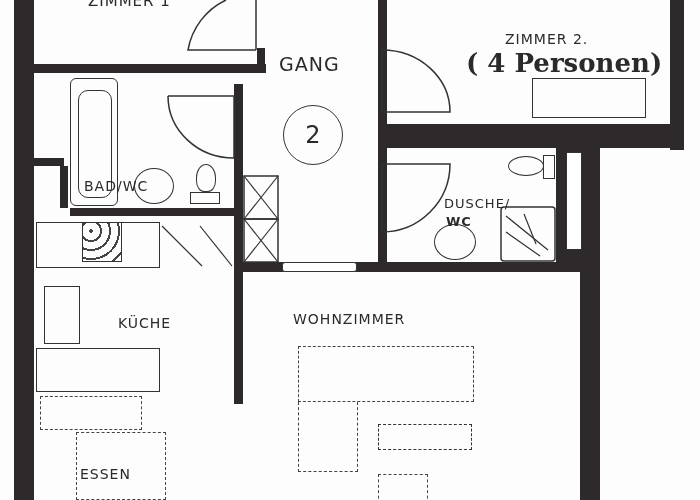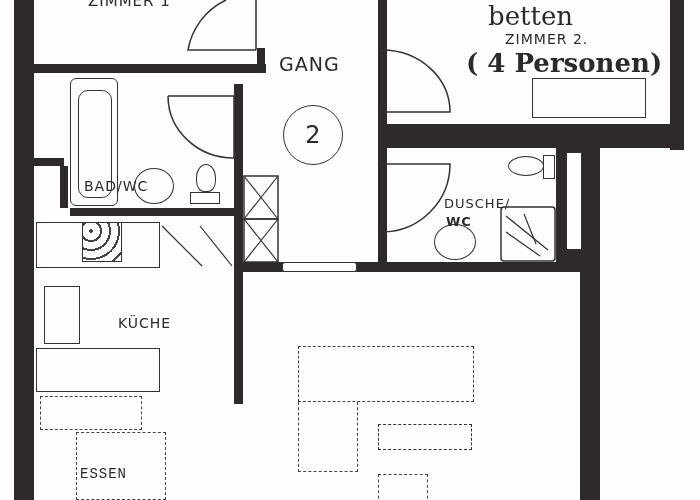--- a/index.html
+++ b/index.html
@@ -95,20 +95,20 @@
   <div class="thin" style="left:378px;top:424px;width:94px;height:26px;border-width:1.5px;border-style:dashed;"></div>
   <div class="dash" style="left:378px;top:474px;width:50px;height:30px;border-bottom:none;"></div>
 
   <div style="position:absolute;left:283px;top:105px;width:60px;height:60px;border:1.5px solid #333;border-radius:50%;display:flex;align-items:center;justify-content:center;box-sizing:border-box;">
     <span style="font-size:24px;color:#2a2a2a;">2</span>
   </div>
 
   <div class="label" style="left:88px;top:-8px;font-size:15px;">ZIMMER 1</div>
   <div class="label" style="left:279px;top:53px;font-size:19px;">GANG</div>
   <div class="label" style="left:84px;top:130px;font-size:14px;margin-top:48px;">BAD/WC</div>
-  <div class="label hand" style="left:488px;top:1px;font-size:26px;">betten</div>
   <div class="label" style="left:505px;top:31px;font-size:14px;">ZIMMER 2.</div>
   <div class="label hand" style="left:466px;top:48px;font-size:26px;font-weight:bold;">( 4 Personen)</div>
   <div class="label" style="left:444px;top:196px;font-size:13px;text-align:right;">DUSCHE/</div>
   <div class="label" style="left:446px;top:214px;font-size:13px;font-weight:bold;">WC</div>
   <div class="label" style="left:118px;top:291px;font-size:14px;margin-top:24px;">KÜCHE</div>
-  <div class="label" style="left:80px;top:466px;font-size:14px;font-family:Liberation Mono, monospace;">ESSEN</div>
+  <div class="label" style="left:293px;top:311px;font-size:14px;">WOHNZIMMER</div>
+  <div class="label" style="left:80px;top:466px;font-size:14px;">ESSEN</div>
 </div>
 
 </body></html>

